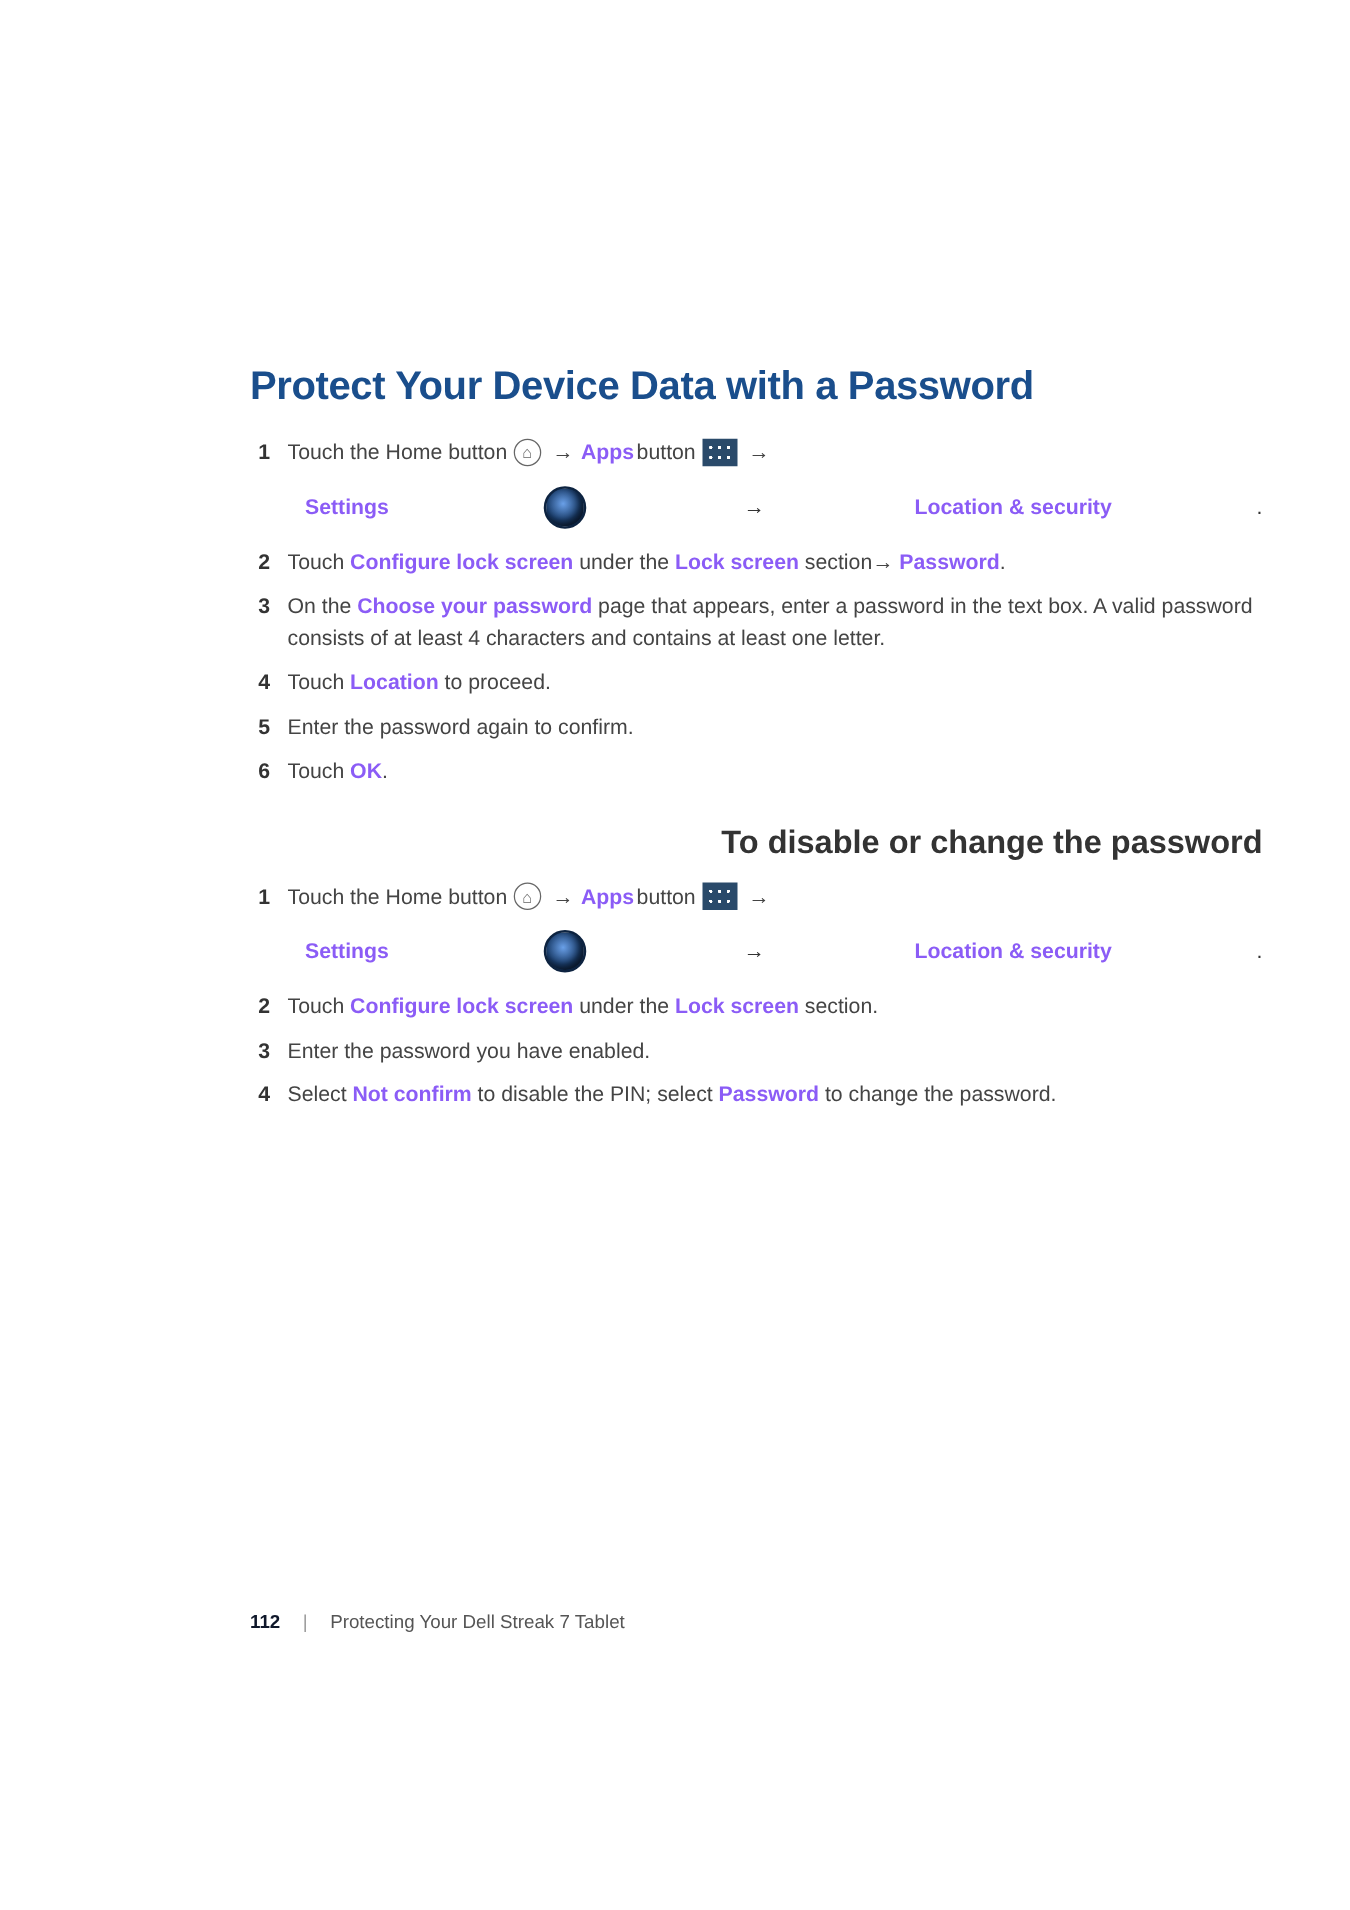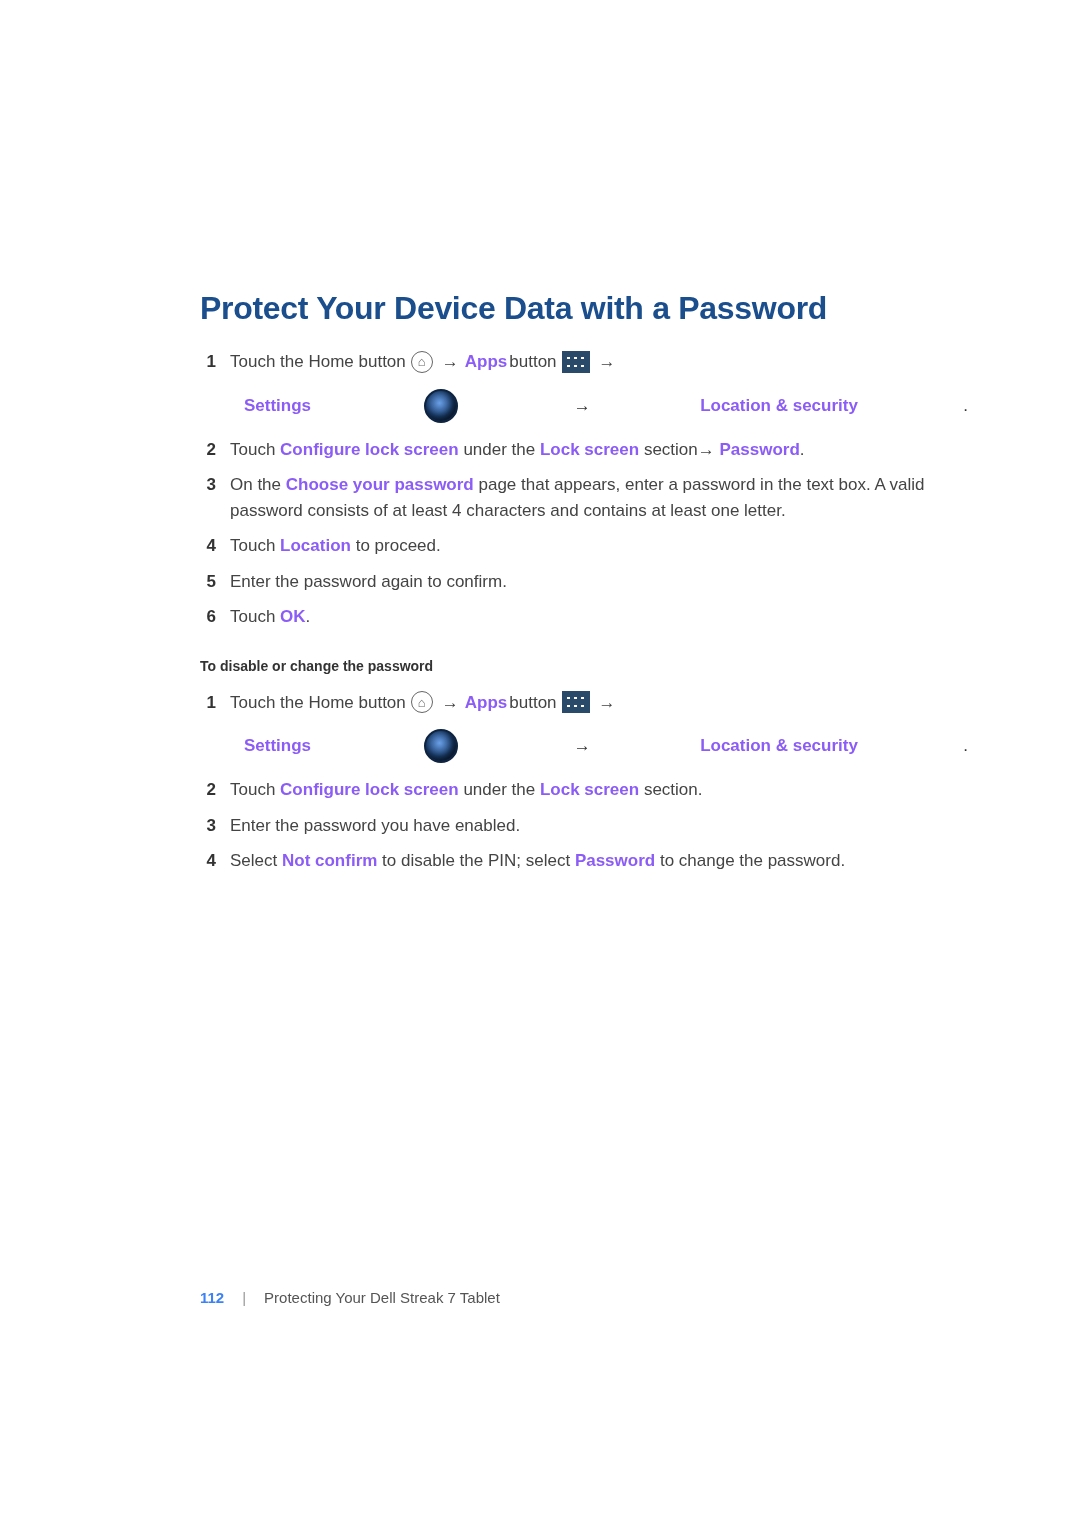--- a/index.html
+++ b/index.html
@@ -5,21 +5,21 @@
     * { margin: 0; padding: 0; box-sizing: border-box; }
     body {
       width: 1080px;
       height: 1528px;
       background: #ffffff;
       font-family: "Segoe UI", "Helvetica Neue", Arial, sans-serif;
       color: #333333;
       position: relative;
     }
     .page {
-      padding: 290px 112px 0 200px;
+      padding: 290px 70px 0 200px;
     }
     h1 {
       font-size: 32px;
       font-weight: 600;
       color: #1a4e8c;
       margin-bottom: 22px;
       letter-spacing: -0.3px;
     }
     .step-list { list-style: none; }
     .step {
@@ -83,35 +83,36 @@
     }
     .settings-icon {
       width: 34px; height: 34px;
       border-radius: 50%;
       background: radial-gradient(circle at 45% 40%, #6aa0e8 0%, #1a3d6b 55%, #07152c 100%);
       border: 2px solid #0d2340;
       box-shadow: inset -3px -3px 6px rgba(0,0,0,.5);
       margin: 0 6px 0 8px;
     }
     .subheading {
-      font-size: 14px;
+      font-size: 26px;
       font-weight: 700;
       color: #333;
       margin: 28px 0 16px 0;
+      text-align: right;
     }
     .footer {
       position: absolute;
       bottom: 222px;
       left: 200px;
       display: flex;
       align-items: center;
       font-size: 15px;
       color: #555;
     }
-    .page-num { font-weight: 700; color: #3b82f6; }
+    .page-num { font-weight: 700; color: #0f172a; }
     .divider { margin: 0 18px; color: #999; }
   </style>
 </head>
 <body>
 
 <div class="page">
 
   <h1>Protect Your Device Data with a Password</h1>
 
   <ol class="step-list">

